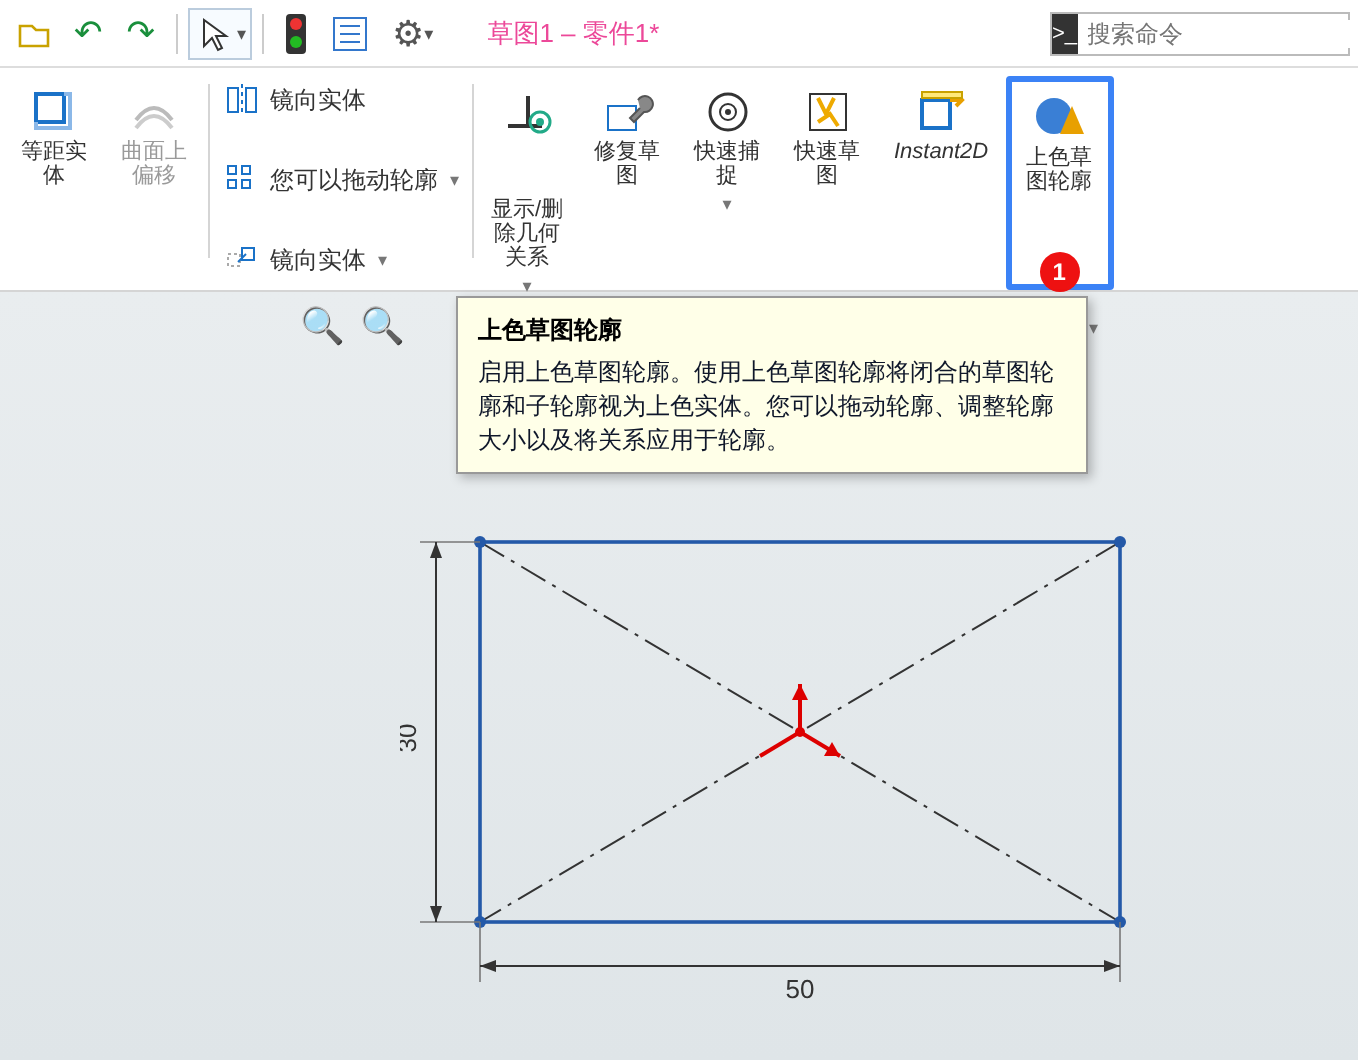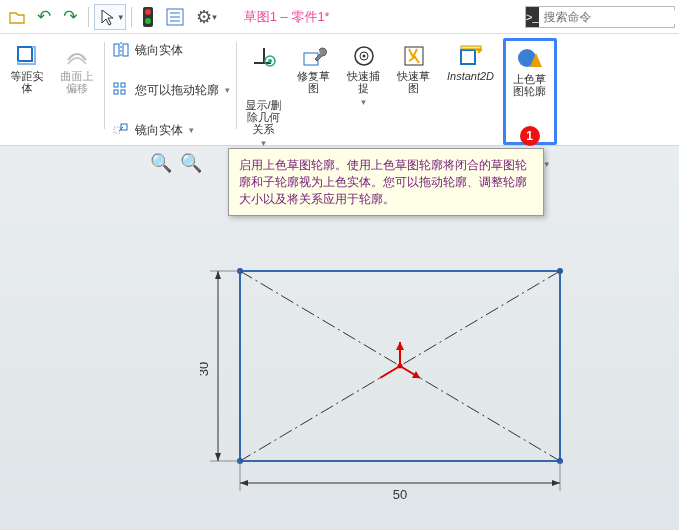--- a/index.html
+++ b/index.html
@@ -26,21 +26,21 @@
   .rb-small .icon { width:20px; height:20px; display:flex; align-items:center; justify-content:center; color:#1a72c8; font-size:16px;}
   .rb-small .chev { font-size:9px; color:#777; margin-left:2px;}
   .highlight-group { border:3px solid #3b82f6; position:relative; padding:2px; border-radius:2px; }
   .badge { position:absolute; bottom:-4px; left:50%; transform:translateX(-50%); width:20px; height:20px; border-radius:50%; background:#e11; color:#fff; display:flex; align-items:center; justify-content:center; font-size:12px; font-weight:bold;}
   .viewport { position:relative; height: 384px; background: linear-gradient(#e9edef, #dfe5e8); }
   .zoom-tools { position:absolute; top:6px; left:150px; display:flex; gap:8px; }
   .zoom-tools .tool { font-size:18px; color:#666; }
   .monitor-icon { position:absolute; top:6px; right:130px; color:#777; font-size:17px;}
   .tooltip { position:absolute; top:2px; left:228px; width:316px; background:#ffffe8; border:1px solid #999; padding:8px 10px; box-shadow:2px 2px 5px rgba(0,0,0,0.25); }
   .tooltip .tt-title { font-weight:bold; margin-bottom:4px; font-size:12px;}
-  .tooltip .tt-body { font-size:12px; line-height:1.4; color:#701a75;}
+  .tooltip .tt-body { font-size:12px; line-height:1.4; color:#0f172a;}
   .sketch { position:absolute; left:200px; top:115px; width:380px; height:240px; }
 </style>
 </head>
 <body>
 
 <div class="topbar">
   <div class="tb-btn">
     <svg width="16" height="16">
         <path d="M1 4h6l2 2h6v8H1z" fill="none" stroke="#c9a200" stroke-width="1.3"></path>
       </svg>
@@ -236,20 +236,21 @@
 </div>
 
 <div class="viewport">
   <div class="zoom-tools">
     <span class="tool">🔍</span>
     <span class="tool">🔍</span>
   </div>
   <div class="monitor-icon">🖵 <span style="font-size:9px;">▾</span></div>
 
   <div class="tooltip">
+    <div class="tt-title">上色草图轮廓</div>
     <div class="tt-body">启用上色草图轮廓。使用上色草图轮廓将闭合的草图轮廓和子轮廓视为上色实体。您可以拖动轮廓、调整轮廓大小以及将关系应用于轮廓。</div>
   </div>
 
   <div class="sketch">
     <svg width="380" height="260">
 
       <rect x="40" y="10" width="320" height="190" fill="none" stroke="#2459a8" stroke-width="1.8"></rect>
 
       <line x1="40" y1="10" x2="360" y2="200" stroke="#333" stroke-width="1" stroke-dasharray="14,4,2,4"></line>
       <line x1="360" y1="10" x2="40" y2="200" stroke="#333" stroke-width="1" stroke-dasharray="14,4,2,4"></line>

